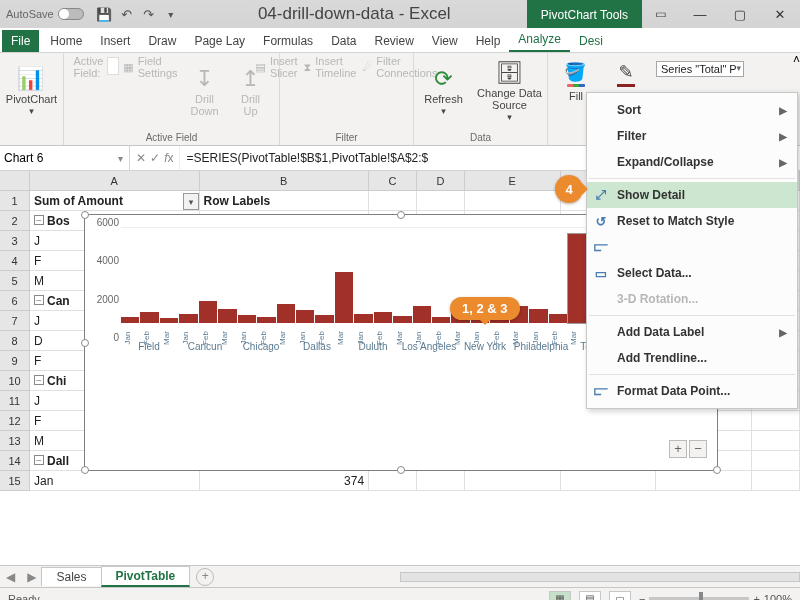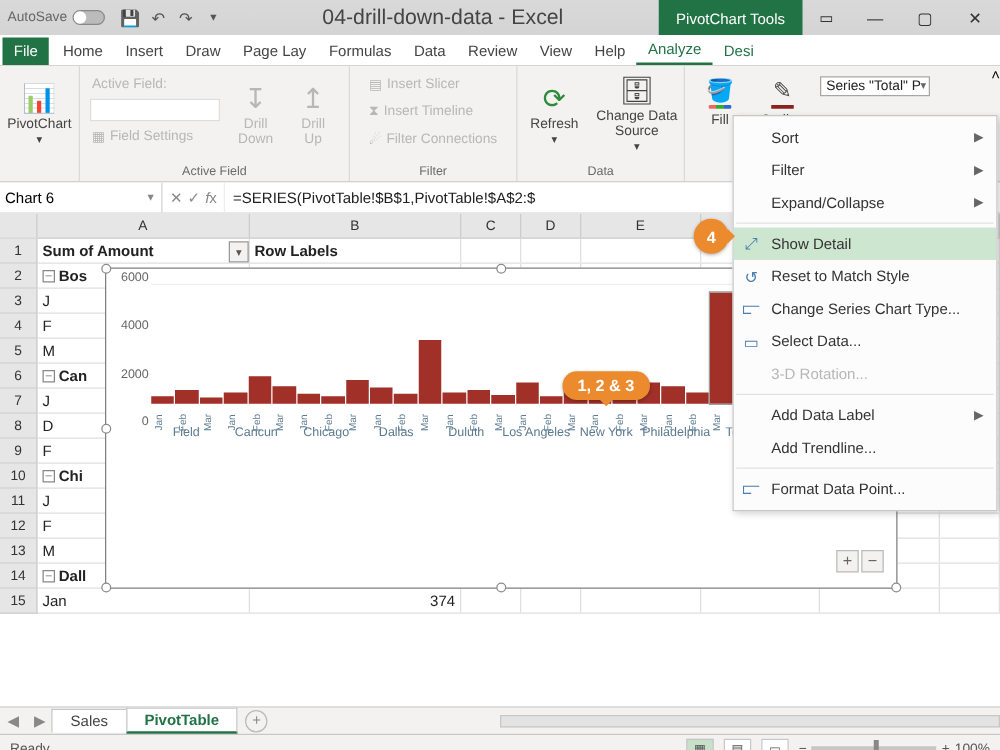--- a/index.html
+++ b/index.html
@@ -27,21 +27,21 @@
 
 
 .ribbon { height:93px; background:#f3f2f1; border-bottom:1px solid #c7c7c7; display:flex; }
 .group { border-right:1px solid #d9d9d9; padding:4px 6px 0; display:flex; flex-direction:column; align-items:center; position:relative; }
 .group .glabel { font-size:10px; color:#6a6a6a; text-align:center; margin-top:auto; padding-bottom:2px; }
 .bigbtn { display:flex; flex-direction:column; align-items:center; justify-content:center; gap:2px; width:54px; height:70px; color:#444; font-size:11px; text-align:center; line-height:1.1; }
 .bigbtn .ico { font-size:22px; }
 .bigbtn.disabled, .smallbtn.disabled, .midbtn.disabled { color:#b7b7b7; }
 .smallbtn { display:flex; align-items:center; gap:4px; font-size:11px; color:#444; height:20px; padding:0 2px;}
 .midbtn { display:flex; flex-direction:column; align-items:center; font-size:11px; color:#444; width:40px; }
-.stack { display:flex; flex-direction:column; gap:2px; }
+.stack { display:flex; flex-direction:row; gap:2px; }
 .row { display:flex; gap:4px; align-items:flex-start; }
 .series-box { border:1px solid #a6a6a6; background:#fff; padding:1px 14px 1px 4px; font-size:11px; color:#222; white-space:nowrap; position:relative; width:88px; overflow:hidden; }
 .series-box::after { content:"▾"; position:absolute; right:2px; top:1px; font-size:9px; color:#666; }
 .colorstrip { width:18px; height:3px; background:linear-gradient(90deg,#e66 0 33%,#3a3 33% 66%,#36c 66%); margin-top:1px; border-radius:1px;}
 
 
 .fbar { height:25px; display:flex; align-items:stretch; border-bottom:1px solid #d4d4d4; background:#fff; }
 .namebox { width:130px; border-right:1px solid #d4d4d4; display:flex; align-items:center; padding:0 4px; font-size:12px; position:relative; }
 .namebox::after { content:"▾"; position:absolute; right:6px; color:#888; font-size:10px; }
 .fxbtns { display:flex; align-items:center; gap:4px; padding:0 6px; color:#888; border-right:1px solid #eee;}
@@ -75,21 +75,21 @@
 .xl span { flex:1; font-size:8px; color:#5a7a90; text-align:center; transform:rotate(-90deg) translate(-5px,0); transform-origin:center; }
 .cities { display:flex; margin:0 14px 0 36px; }
 .cities span { flex:1; font-size:10px; color:#5a7a90; text-align:center; white-space:nowrap; overflow:visible; }
 .legend { text-align:center; margin-top:8px; font-size:11px; color:#555; }
 .legend .sw { display:inline-block; width:8px; height:8px; background:#a03028; margin-right:4px; vertical-align:0; }
 .chart .plusminus { position:absolute; right:10px; bottom:12px; display:flex; gap:2px; }
 .chart .plusminus span { width:18px; height:18px; border:1px solid #bbb; background:#f3f2f1; text-align:center; line-height:16px; color:#666; font-size:13px; }
 
 
 .ctx { position:absolute; top:92px; right:2px; width:212px; background:#fcfcfc; border:1px solid #c7c7c7; box-shadow:2px 2px 6px rgba(0,0,0,.2); padding:4px 0; z-index:50; }
-.ctx .item { display:flex; align-items:center; height:26px; padding:0 10px 0 30px; font-size:12px; color:#333; position:relative; }
+.ctx .item { display:flex; align-items:center; height:26px; padding:0 10px 0 30px; font-size:12px; color:#333; position:relative;font-weight:bold; }
 .ctx .item.disabled { color:#b7b7b7; }
 .ctx .item .arr { margin-left:auto; font-size:10px; color:#666; }
 .ctx .sep { height:1px; background:#e1e1e1; margin:3px 2px; }
 .ctx .ico { position:absolute; left:6px; width:16px; text-align:center; font-size:13px; color:#4a7db0; }
 .ctx .item.hi { background:#cde6cf; }
 
 
 .sheettabs { height:22px; border-top:1px solid #c7c7c7; display:flex; align-items:center; background:#f3f2f1; font-size:12px; }
 .sheettabs .nav { padding:0 6px; color:#888; }
 .sheettabs .stab { padding:2px 14px; border:1px solid #c7c7c7; border-bottom:none; background:#fff; margin-left:-1px; color:#444; }
@@ -548,21 +548,20 @@
     <div class="item hi">
       <span class="ico">⤢</span>
       <span>Show Detail</span>
     </div>
     <div class="item">
       <span class="ico">↺</span>
       <span>Reset to Match Style</span>
     </div>
     <div class="item">
       <span class="ico">⫍</span>
-      <span>Change Series Chart Type...</span>
     </div>
     <div class="item">
       <span class="ico">▭</span>
       <span>Select Data...</span>
     </div>
     <div class="item disabled">
       <span>3-D Rotation...</span>
     </div>
     <div class="sep"></div>
     <div class="item">

